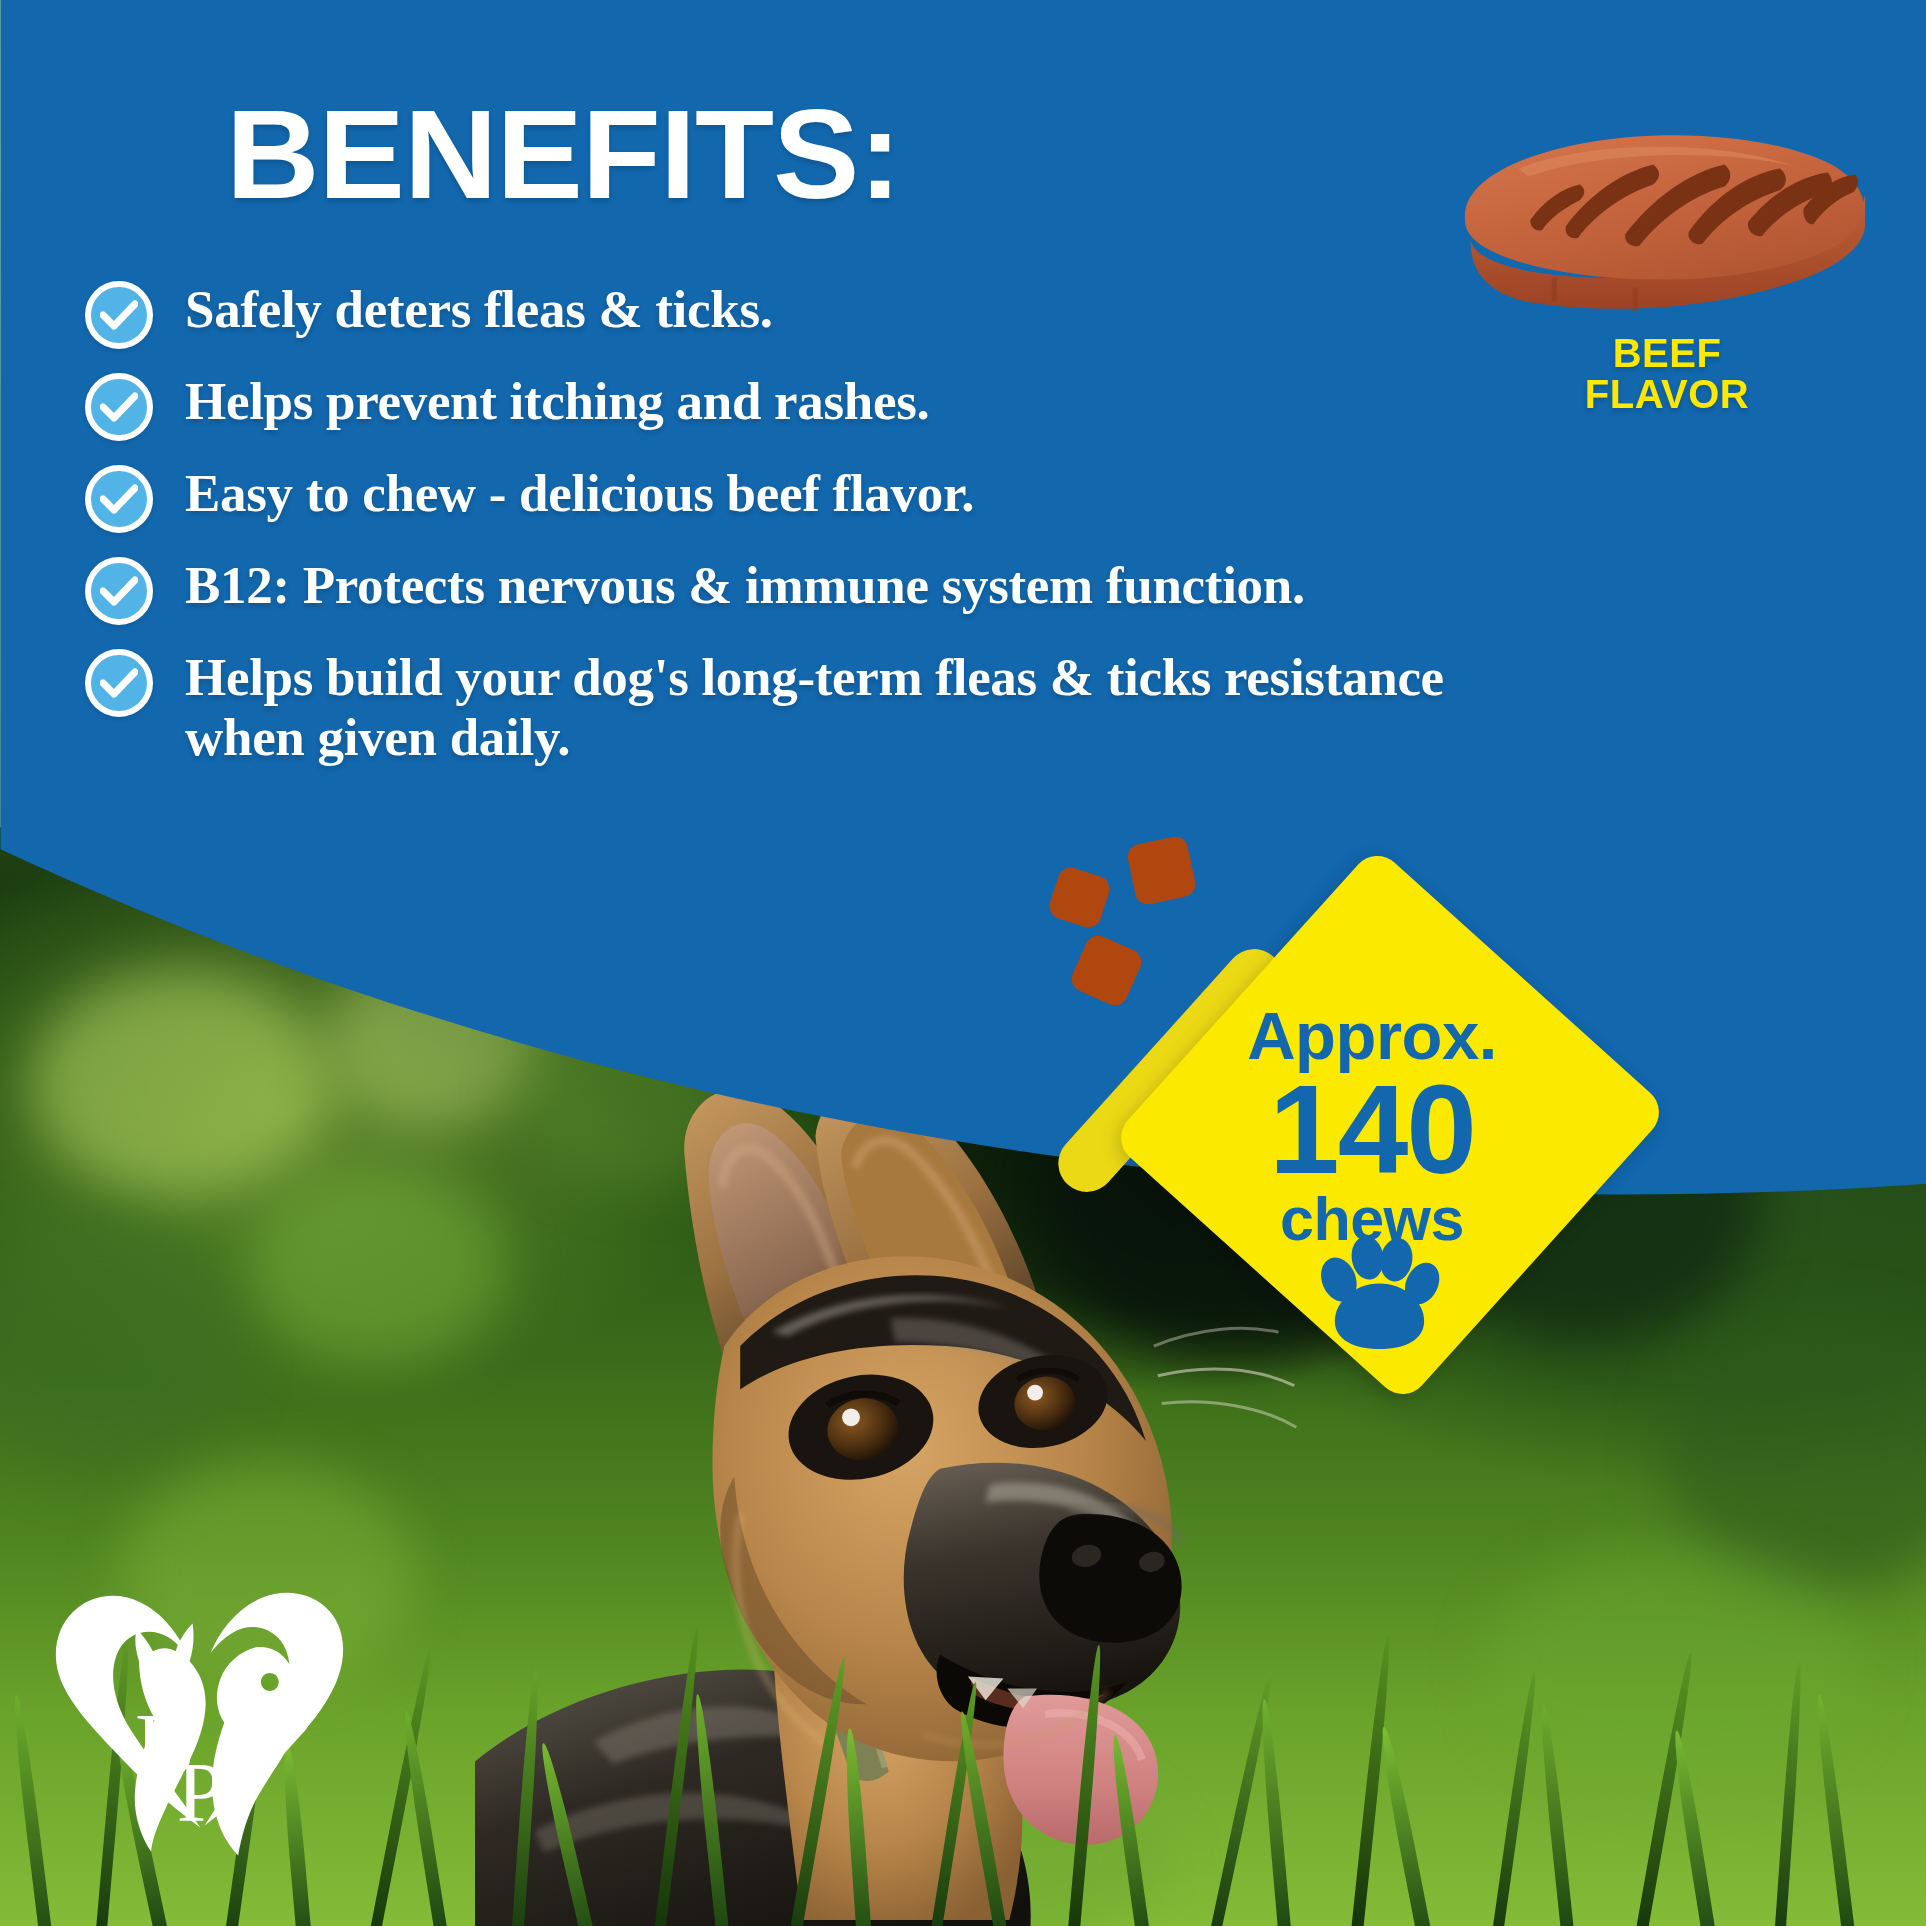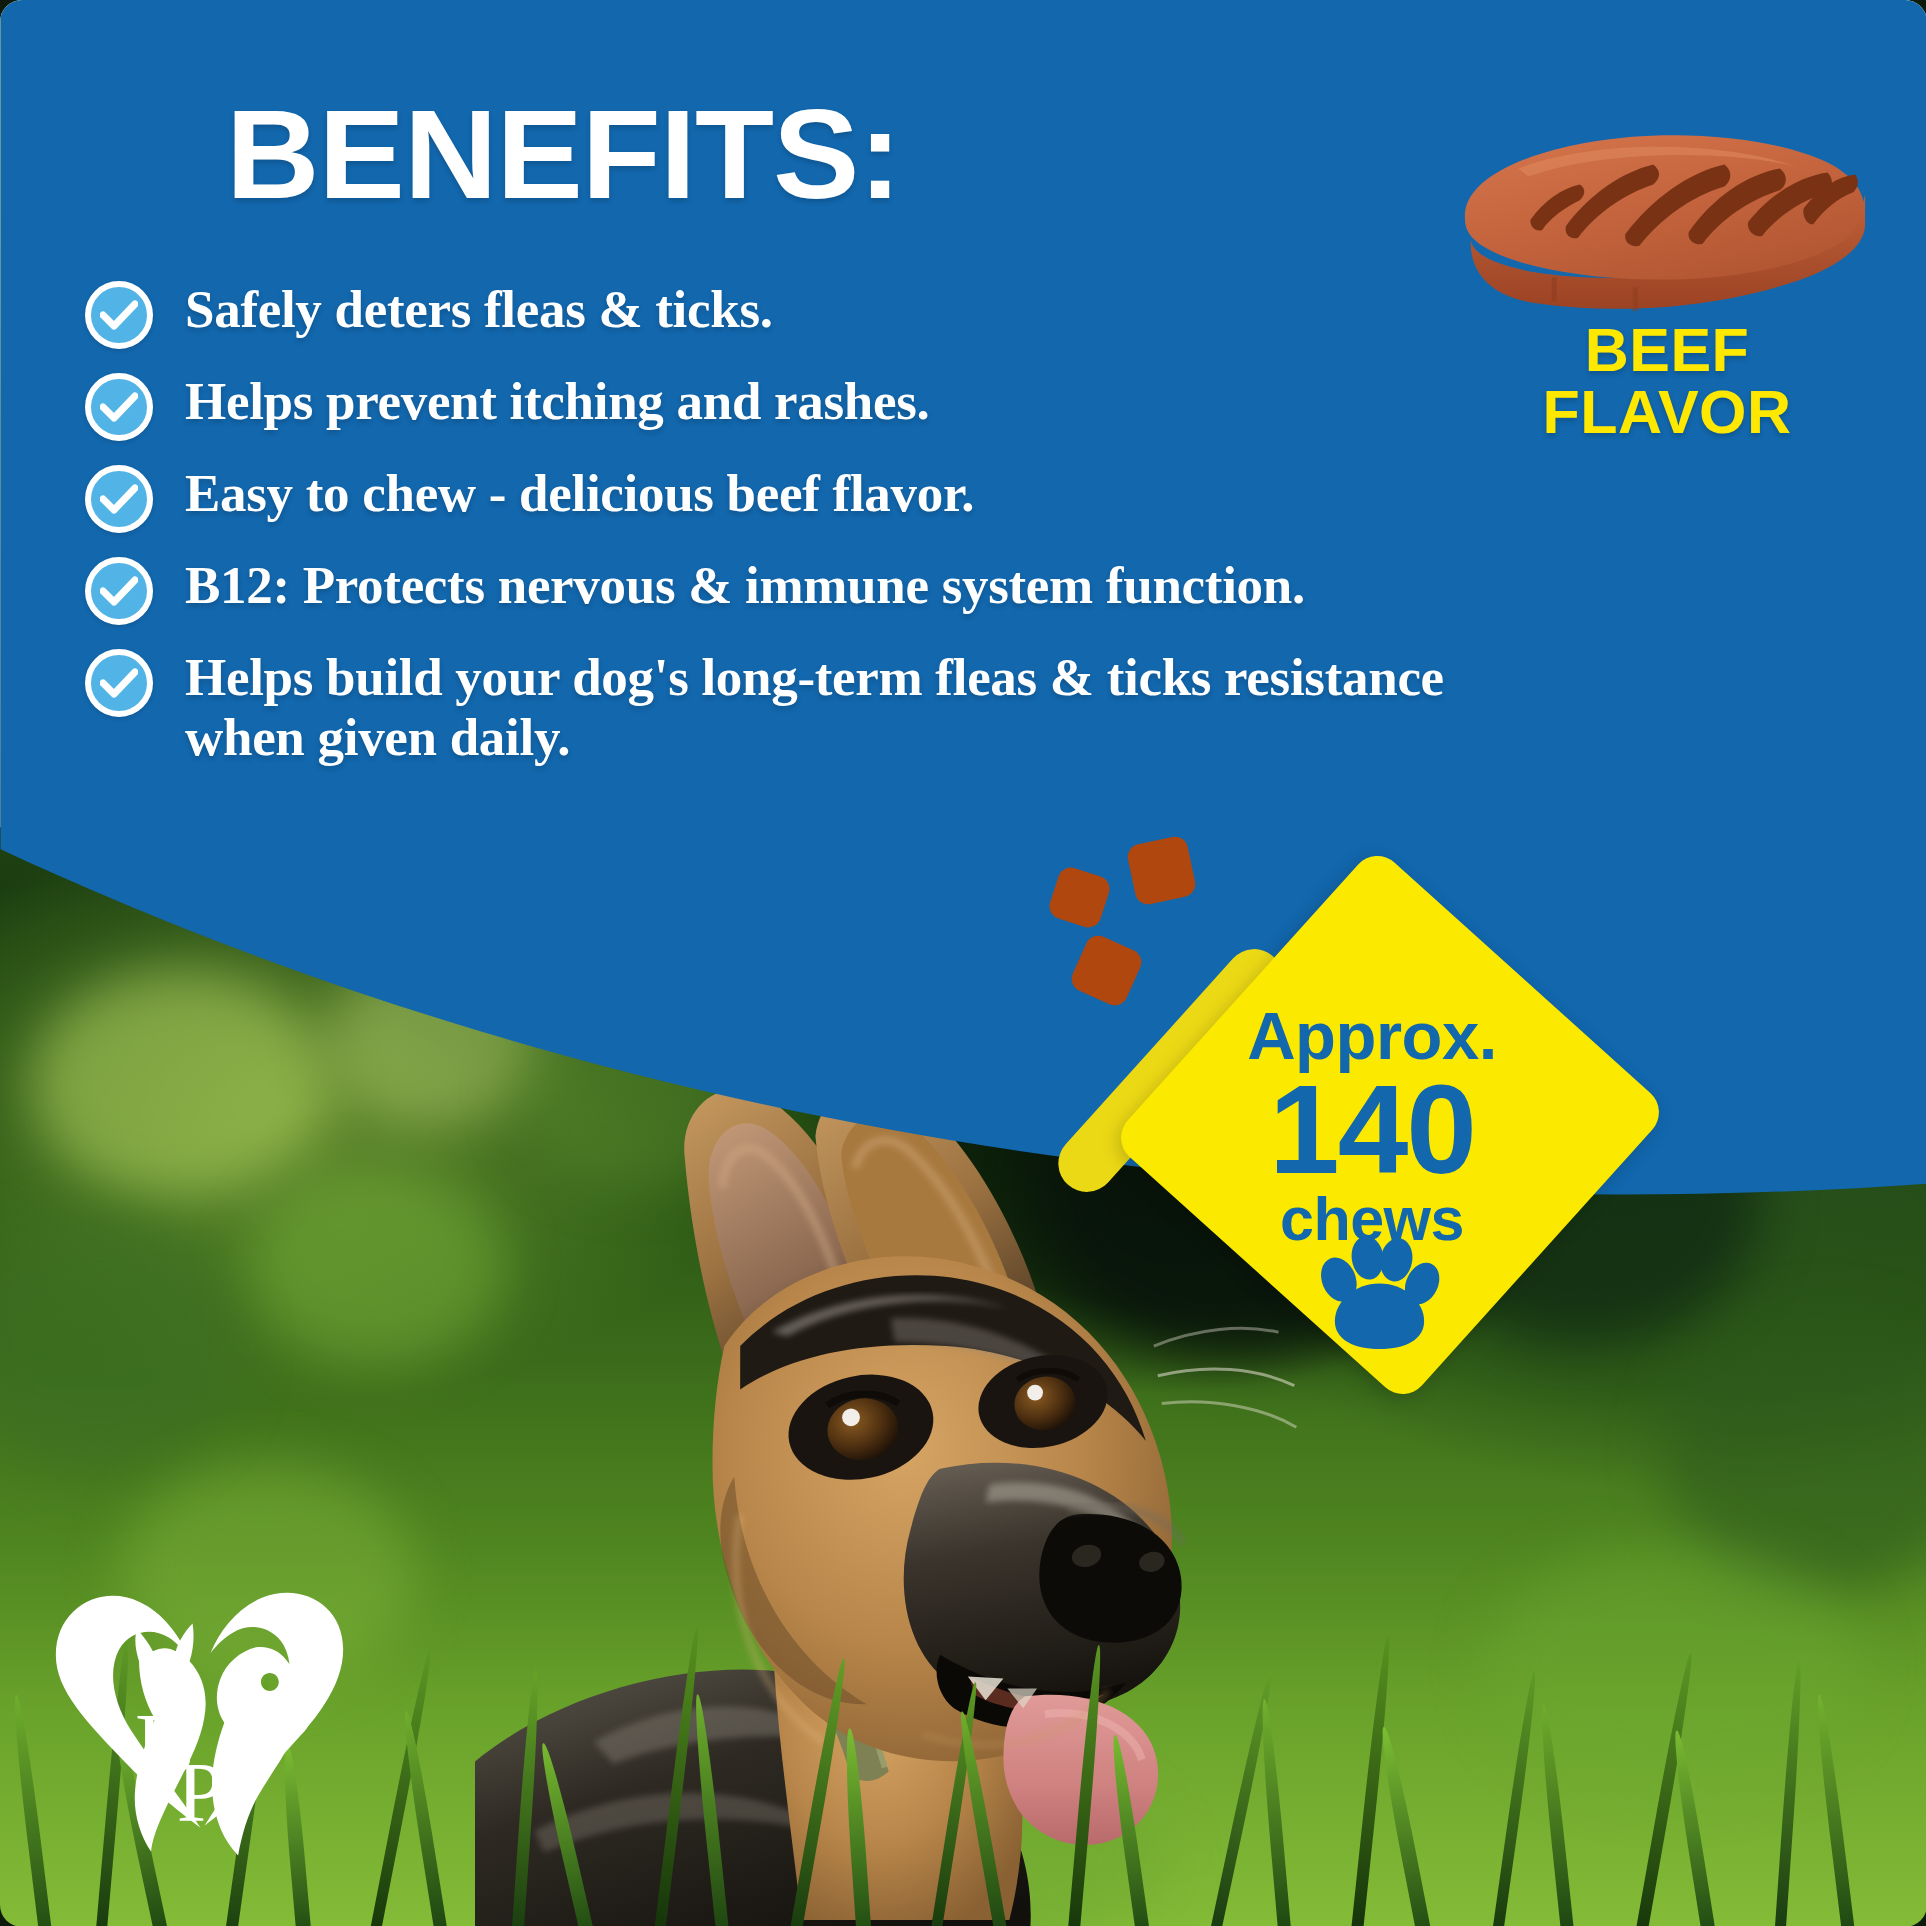--- a/index.html
+++ b/index.html
@@ -1,21 +1,21 @@
 <!DOCTYPE html>
 <html><head>
 <meta charset="utf-8">
 <style>
   html,body{margin:0;padding:0;}
   body{
     width:1927px;height:1927px;overflow:hidden;position:relative;
     font-family:"Liberation Sans","DejaVu Sans",sans-serif;
     background:#0e1a0c;
   }
-  #stage{position:absolute;inset:0;width:1927px;height:1927px;overflow:hidden;border-radius:22px;}
+  #stage{position:absolute;inset:0;width:1927px;height:1927px;overflow:hidden;}
 
   
   .photo{position:absolute;left:0;top:0;width:1927px;height:1927px;overflow:hidden;}
   .photo .sky{
     position:absolute;inset:0;
     background:
       radial-gradient(ellipse 515px 327px at 1168px 1158px, rgba(4,14,6,.95) 0%, rgba(6,20,8,.75) 45%, rgba(10,30,12,0) 72%),
       radial-gradient(ellipse 594px 376px at 297px 1109px, rgba(150,190,70,.55) 0%, rgba(110,160,50,.25) 55%, rgba(60,110,30,0) 78%),
       radial-gradient(ellipse 693px 416px at 1703px 1139px, rgba(40,80,30,.8) 0%, rgba(25,60,20,.4) 60%, rgba(20,50,16,0) 85%),
       linear-gradient(180deg,#5f8a2b 0%,#6d9a2e 9%,#4e7a22 20%,#2e5416 34%,#1b3d10 46%,#244c12 58%,#3a6a1a 70%,#4f8520 80%,#6aa32b 89%,#84bb37 100%);
@@ -54,22 +54,22 @@
   .btext{
     margin-left:32px;color:#ffffff;font-weight:bold;font-size:53px;line-height:1.14;
     letter-spacing:-0.3px;text-shadow:0 3px 5px rgba(0,0,0,.18);
     white-space:pre-line;
     font-family:Liberation Serif, serif;
   }
 
   
   .beef{position:absolute;left:1459px;top:123px;width:416px;height:347px;}
   .beef-label{
-    position:absolute;left:0;top:196px;width:416px;text-align:center;
-    color:#ffe800;font-weight:bold;font-size:61px;line-height:1.02;
+    position:absolute;left:0;top:210px;width:416px;text-align:center;
+    color:#ffe800;font-weight:bold;font-size:40px;line-height:1.02;
     letter-spacing:0.5px;white-space:pre-line;
     text-shadow:0 3px 5px rgba(0,0,0,.18);
   }
 
   
   .chews{position:absolute;left:1085px;top:891px;width:495px;height:515px;}
   .chews-card{
     position:absolute;left:107px;top:36px;width:396px;height:396px;
     background:#fbe900;border-radius:26px;
     transform:rotate(42deg);transform-origin:center center;

